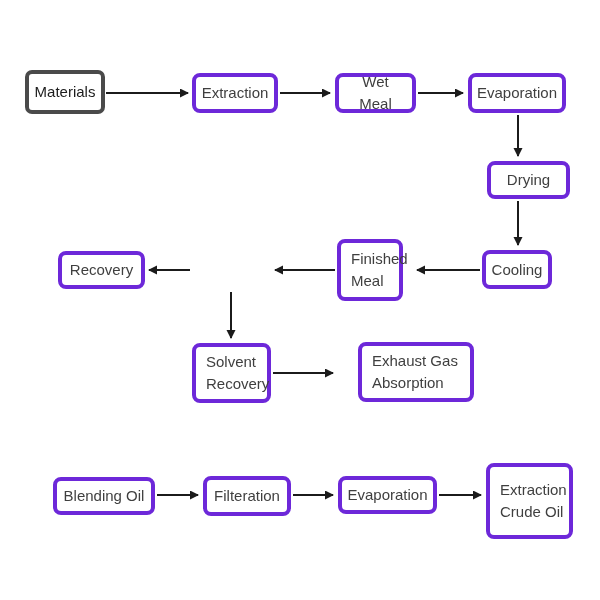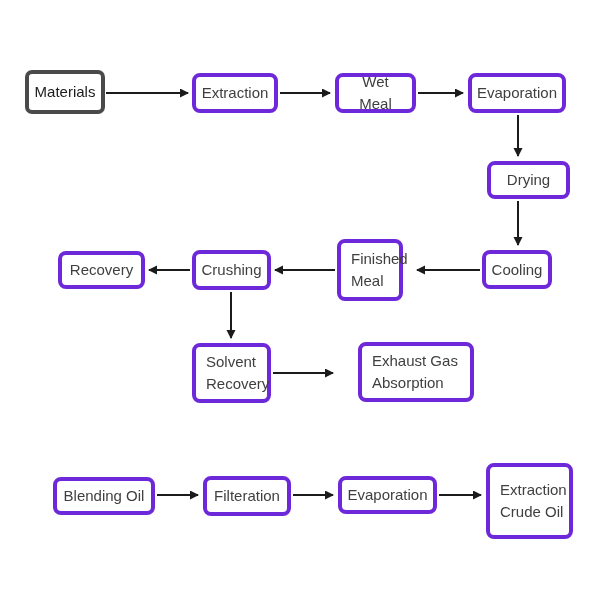--- a/index.html
+++ b/index.html
@@ -98,21 +98,20 @@
   <div class="node n-wet-meal">Wet Meal</div>
 
   <div class="node n-evaporation">Evaporation</div>
 
   <div class="node n-drying">Drying</div>
 
   <div class="node n-cooling">Cooling</div>
 
   <div class="node multiline n-finished-meal">Finished Meal</div>
 
-  <div class="node n-crushing">Crushing</div>
 
   <div class="node n-packaging">Recovery</div>
 
   <div class="node multiline n-solvent-recovery">Solvent Recovery</div>
 
   <div class="node multiline n-exhaust-gas">Exhaust Gas Absorption</div>
 
   <div class="node n-blending-oil">Blending Oil</div>
 
   <div class="node n-filteration">Filteration</div>

